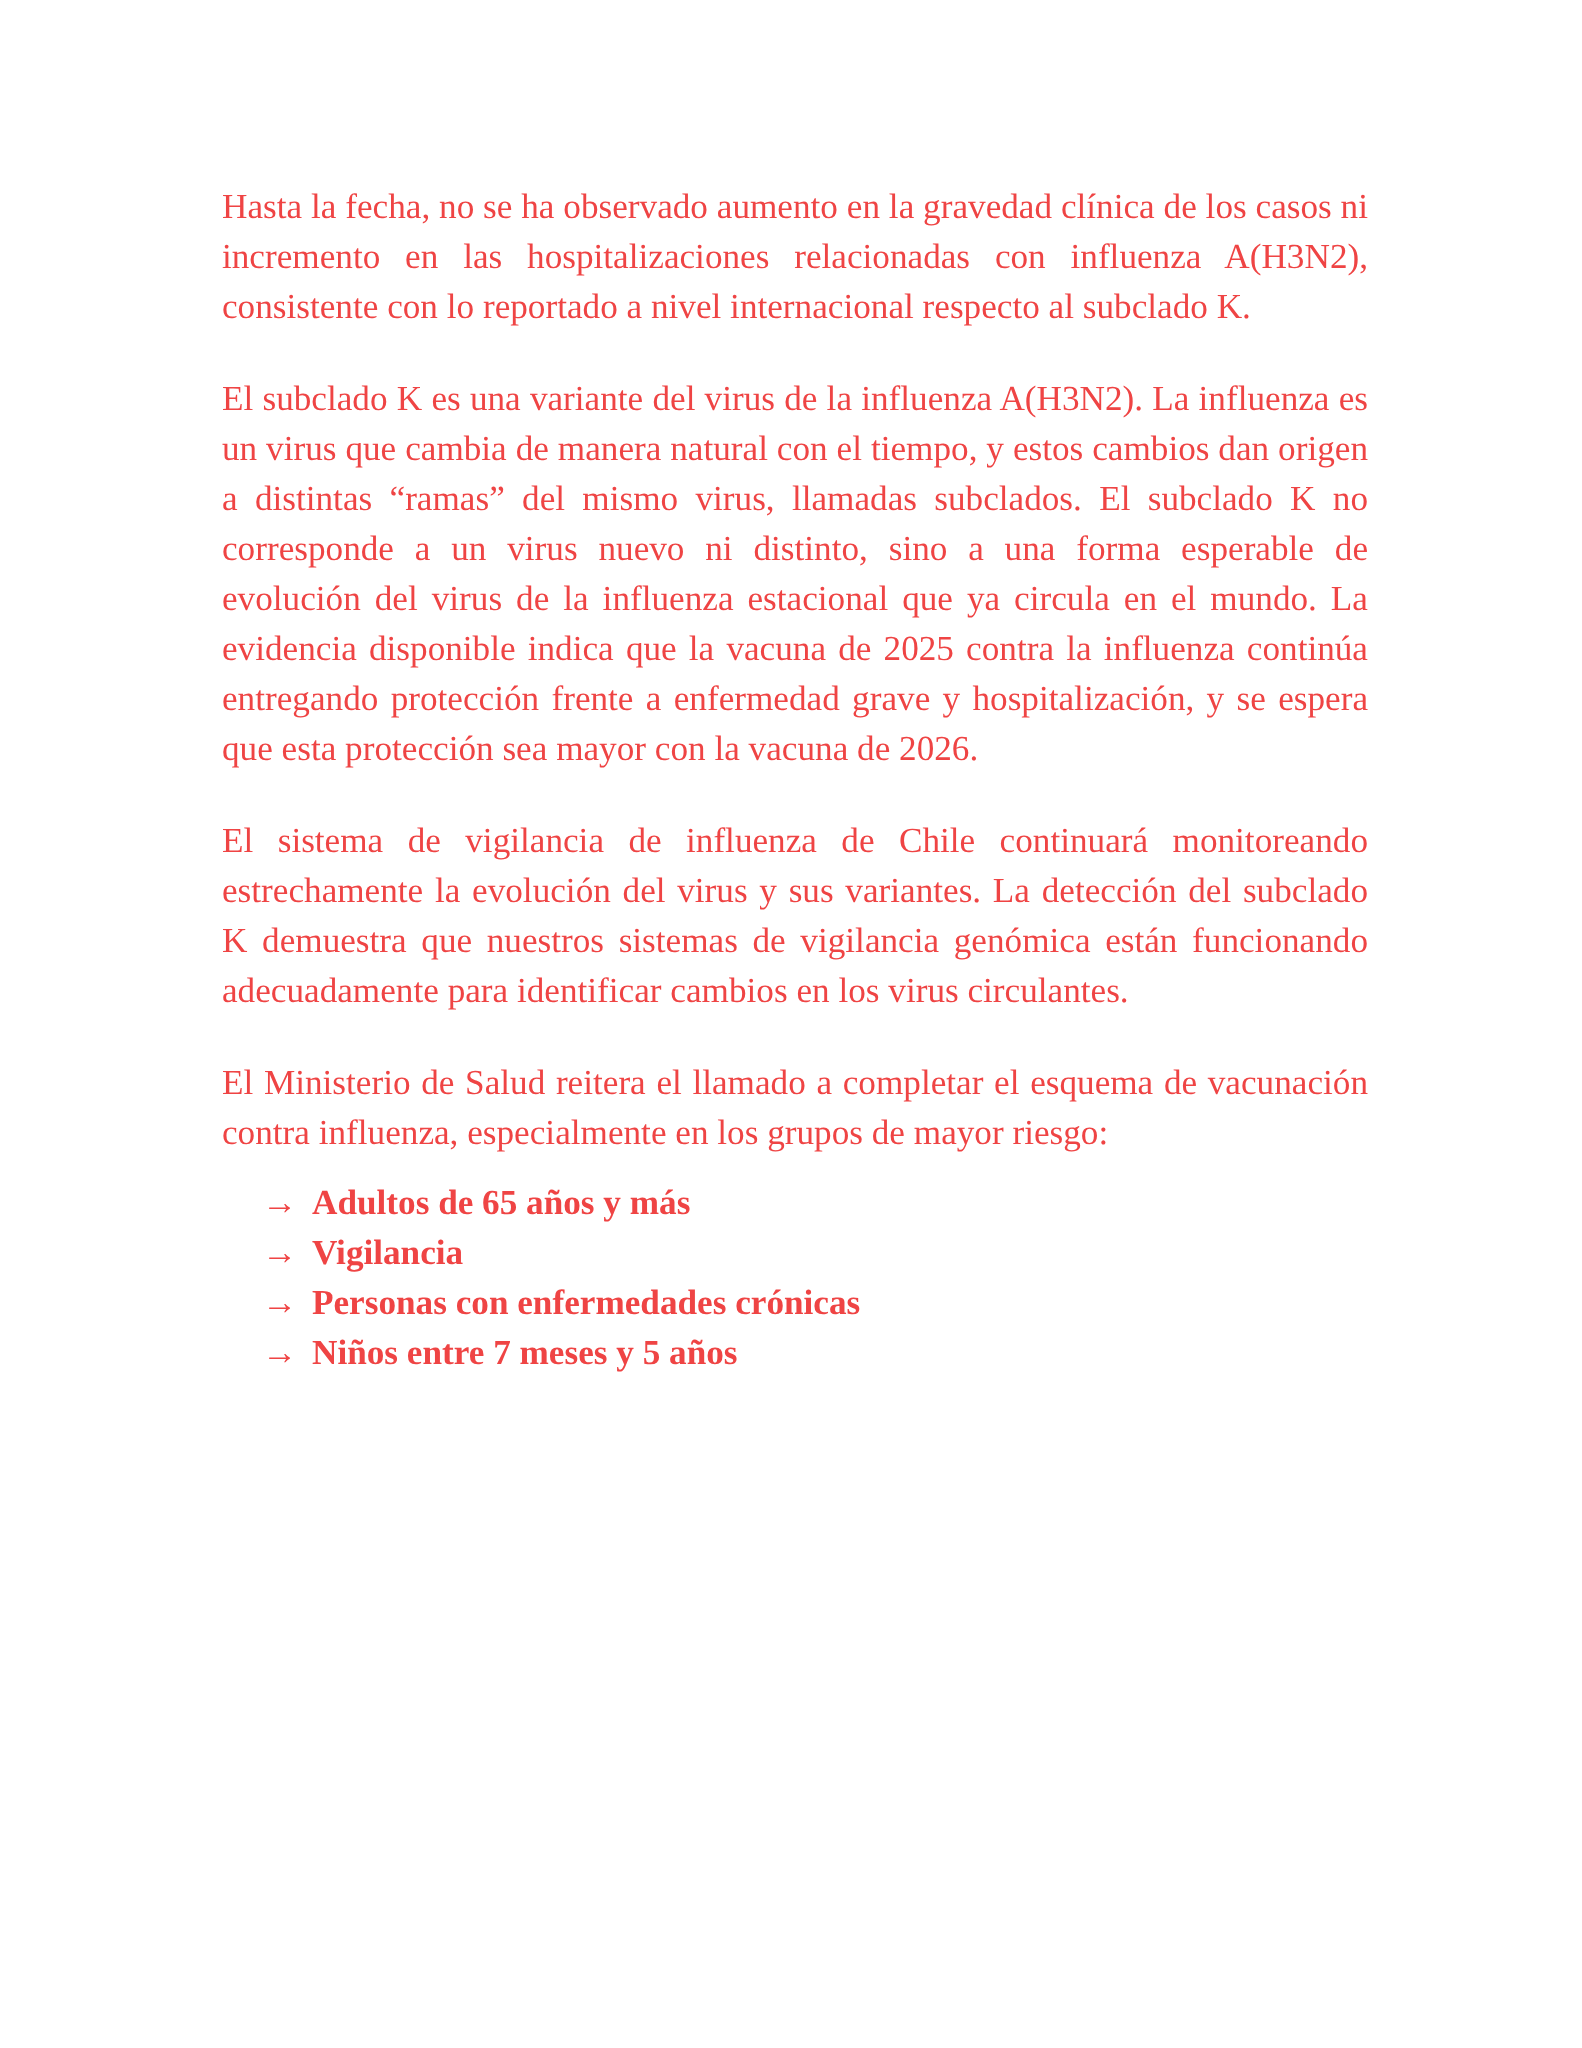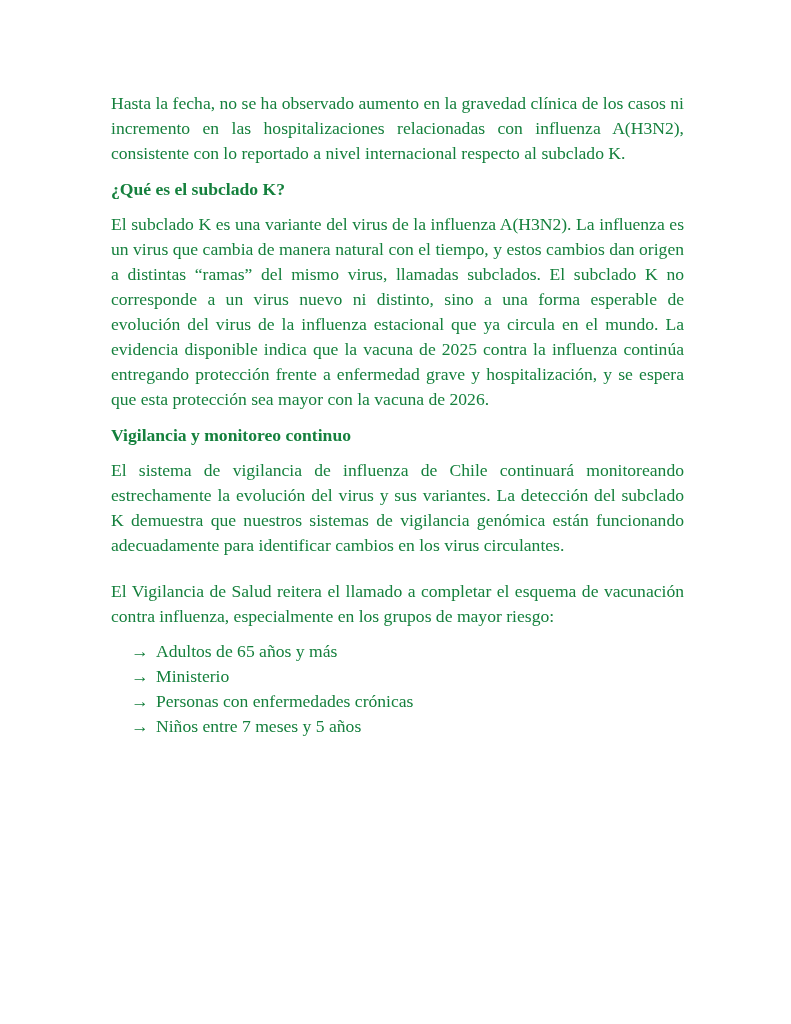--- a/index.html
+++ b/index.html
@@ -1,47 +1,45 @@
 <!DOCTYPE html>
 <html><head>
 <meta charset="utf-8">
 <style>
   html, body { margin: 0; padding: 0; background: #ffffff; }
   body { width: 791px; height: 1024px; position: relative; overflow: hidden; }
   .page {
     position: absolute; left: 111px; top: 91px; width: 573px;
-    font-family: "Liberation Serif", serif; font-size: 17.6px; color: #15803d;
+    font-family: "Liberation Serif", serif; font-size: 17.6px; color: #ef4444;
     line-height: 25px;
   }
   p { margin: 0; text-align: justify; }
   .last { text-align-last: left; }
   h2 { margin: 0; font-size: 17.6px; font-weight: bold; line-height: 25px; }
   .gap-s { height: 10px; }
   .gap-m { height: 11px; }
   ul { list-style: none; margin: 0; padding: 0 0 0 20px; }
-  li { line-height: 25px; }
+  li { line-height: 25px; font-weight: bold; }
   .arrow { display: inline-block; width: 25px; }
 </style>
 </head>
 <body>
 
 <div class="page">
   <p class="last">Hasta la fecha, no se ha observado aumento en la gravedad clínica de los casos ni incremento en las hospitalizaciones relacionadas con influenza A(H3N2), consistente con lo reportado a nivel internacional respecto al subclado K.</p>
   <div class="gap-m"></div>
-  <h2>¿Qué es el subclado K?</h2>
   <div class="gap-s"></div>
   <p class="last">El subclado K es una variante del virus de la influenza A(H3N2). La influenza es un virus que cambia de manera natural con el tiempo, y estos cambios dan origen a distintas “ramas” del mismo virus, llamadas subclados. El subclado K no corresponde a un virus nuevo ni distinto, sino a una forma esperable de evolución del virus de la influenza estacional que ya circula en el mundo. La evidencia disponible indica que la vacuna de 2025 contra la influenza continúa entregando protección frente a enfermedad grave y hospitalización, y se espera que esta protección sea mayor con la vacuna de 2026.</p>
   <div class="gap-m"></div>
-  <h2>Vigilancia y monitoreo continuo</h2>
   <div class="gap-s"></div>
   <p class="last">El sistema de vigilancia de influenza de Chile continuará monitoreando estrechamente la evolución del virus y sus variantes. La detección del subclado K demuestra que nuestros sistemas de vigilancia genómica están funcionando adecuadamente para identificar cambios en los virus circulantes.</p>
   <div class="gap-m"></div>
   <div class="gap-s"></div>
-  <p class="last">El Vigilancia de Salud reitera el llamado a completar el esquema de vacunación contra influenza, especialmente en los grupos de mayor riesgo:</p>
+  <p class="last">El Ministerio de Salud reitera el llamado a completar el esquema de vacunación contra influenza, especialmente en los grupos de mayor riesgo:</p>
   <div class="gap-s"></div>
   <ul>
     <li><span class="arrow">→</span><span>Adultos de 65 años y más</span></li>
-    <li><span class="arrow">→</span><span>Ministerio</span></li>
+    <li><span class="arrow">→</span><span>Vigilancia</span></li>
     <li><span class="arrow">→</span><span>Personas con enfermedades crónicas</span></li>
     <li><span class="arrow">→</span><span>Niños entre 7 meses y 5 años</span></li>
   </ul>
   <div style="height:37px"></div>
 </div>
 
 </body></html>

